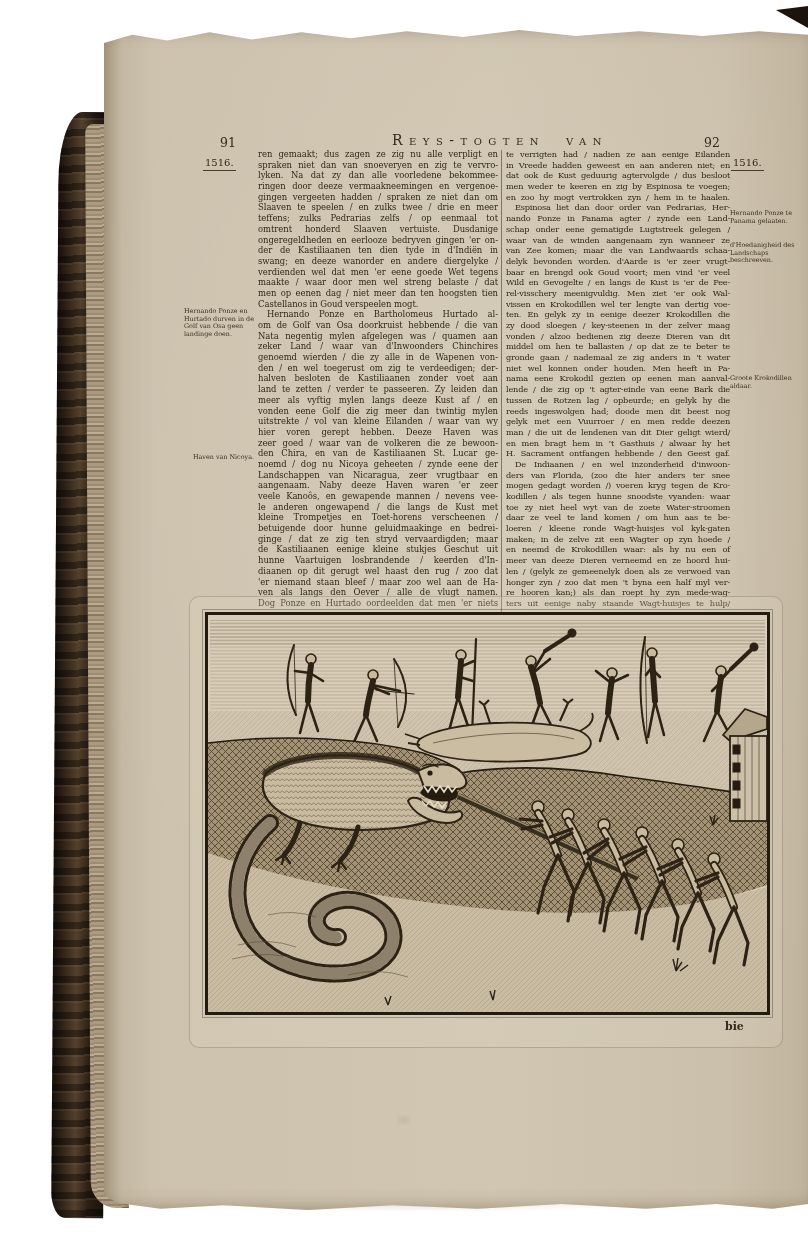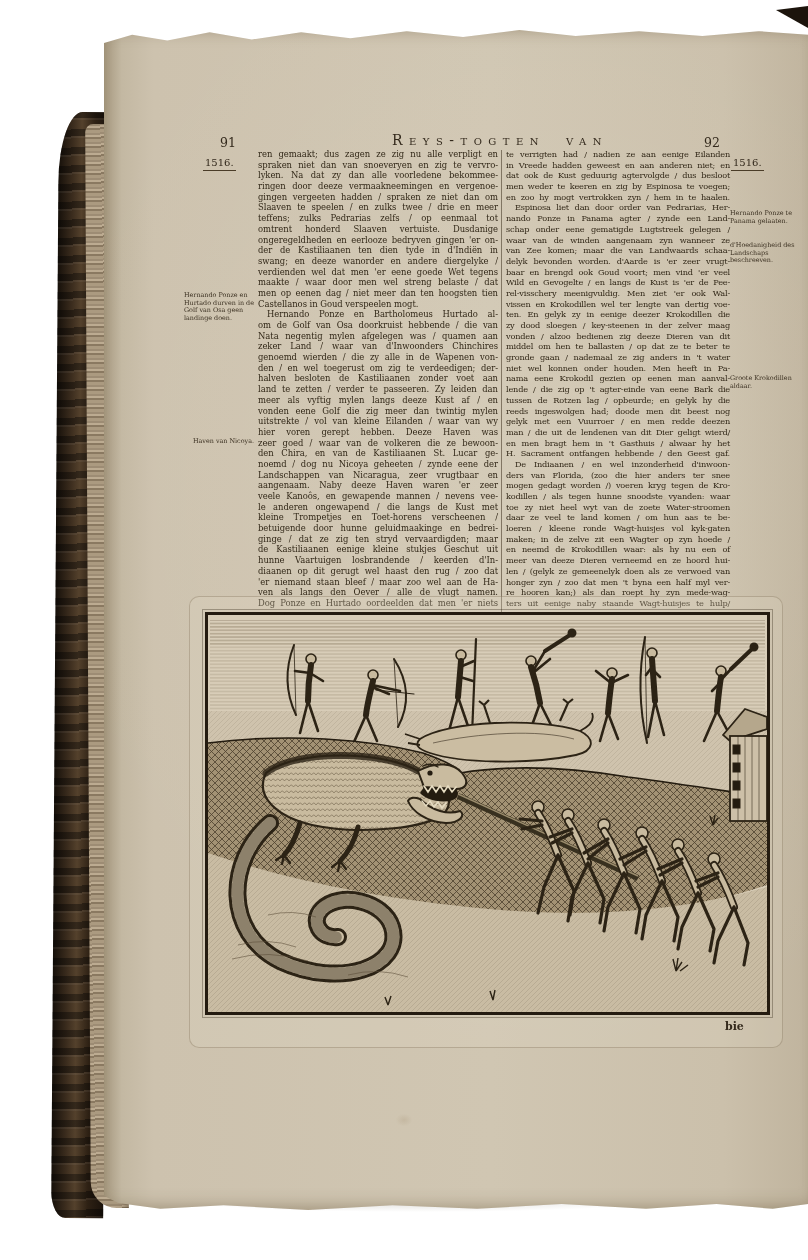--- a/index.html
+++ b/index.html
@@ -38,21 +38,21 @@
   .year span{border-bottom:1px solid #4a3c28;padding:0 2px 2px 2px;}
   .col{position:absolute;top:119px;color:#322818;text-align:justify;}
   .col .line{height:10.7px;line-height:10.7px;white-space:nowrap;text-align:justify;text-align-last:justify;
         overflow:visible;}
   .col .line.ind{text-indent:9px;}
   .col .line.end{text-align-last:left;}
   .col.left{left:154px;width:240px;font-size:8.45px;letter-spacing:-.05px;}
   .col.right{left:402px;width:224px;font-size:8.2px;letter-spacing:-.2px;}
   .col-divider{position:absolute;left:397px;top:120px;width:1px;height:462px;background:rgba(60,48,30,.55);}
   .mnote{position:absolute;width:70px;font-size:6.4px;line-height:7.7px;color:#3a2f20;text-align:left;}
-  .mnote.l{left:80px;}
+  .mnote.l{left:80px;margin-top:16px;}
   .mnote.r{left:626px;}
   .catchword{position:absolute;left:621px;top:990px;font-size:11px;font-weight:bold;color:#33291c;}
   
   .plate-mark{position:absolute;left:85px;top:566px;width:592px;height:450px;
         border:1px solid rgba(110,92,66,.30);border-radius:10px;background:rgba(225,216,197,.25);}
   .engraving-frame{position:absolute;left:101px;top:582px;width:565px;height:403px;box-sizing:border-box;
         border:3px solid #241b10;outline:1px solid rgba(50,38,20,.35);outline-offset:2px;
         background:#d7ccb7;}
   .engraving-frame svg{display:block;width:100%;height:100%;}
 </style>

